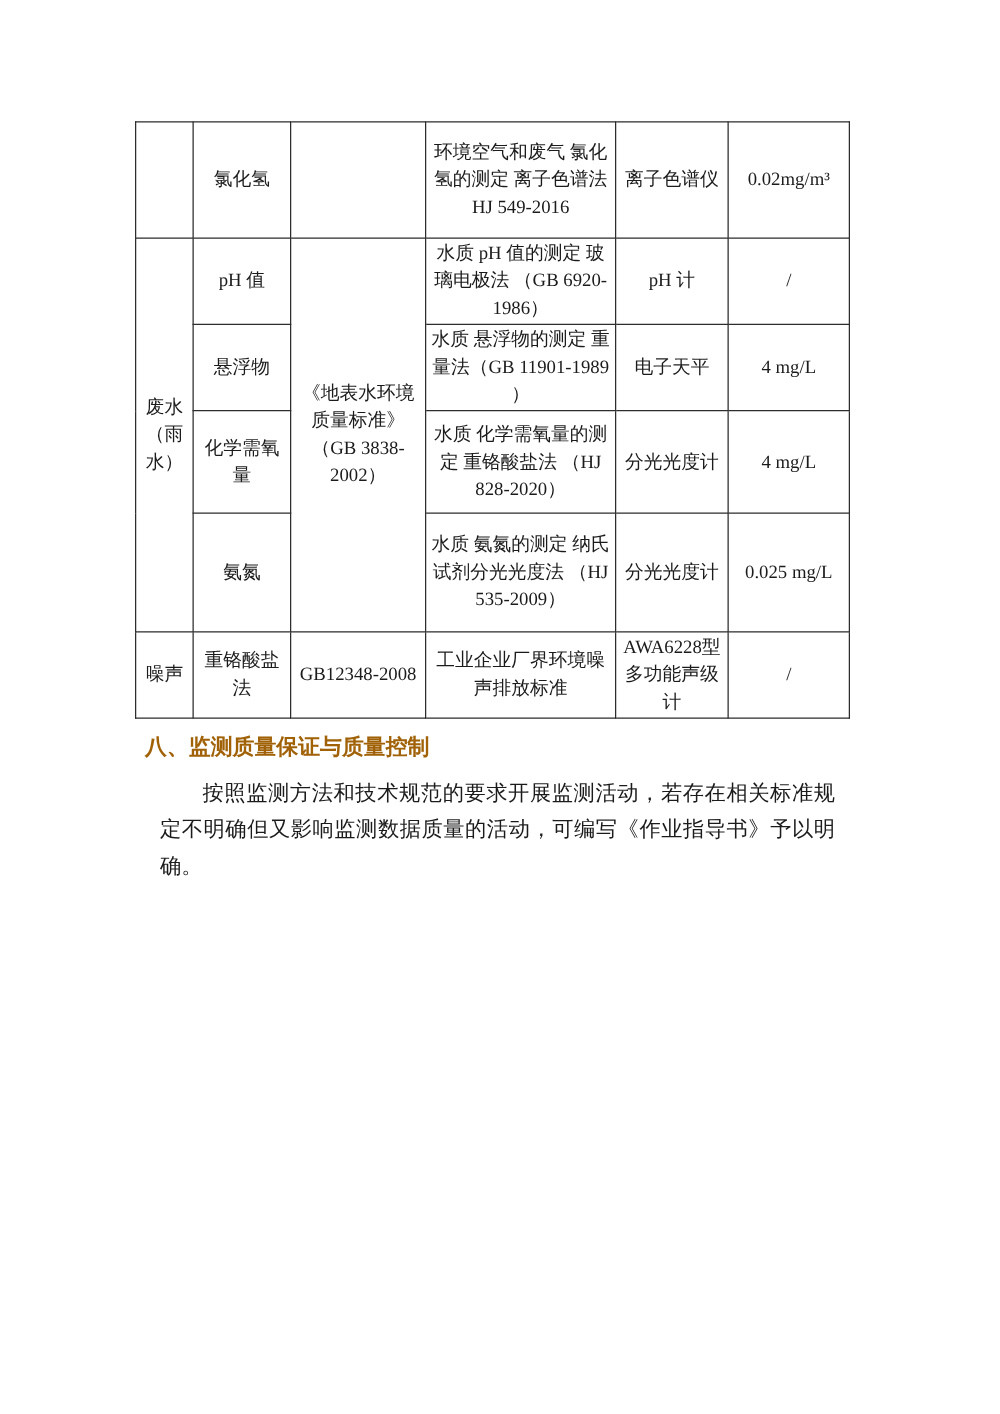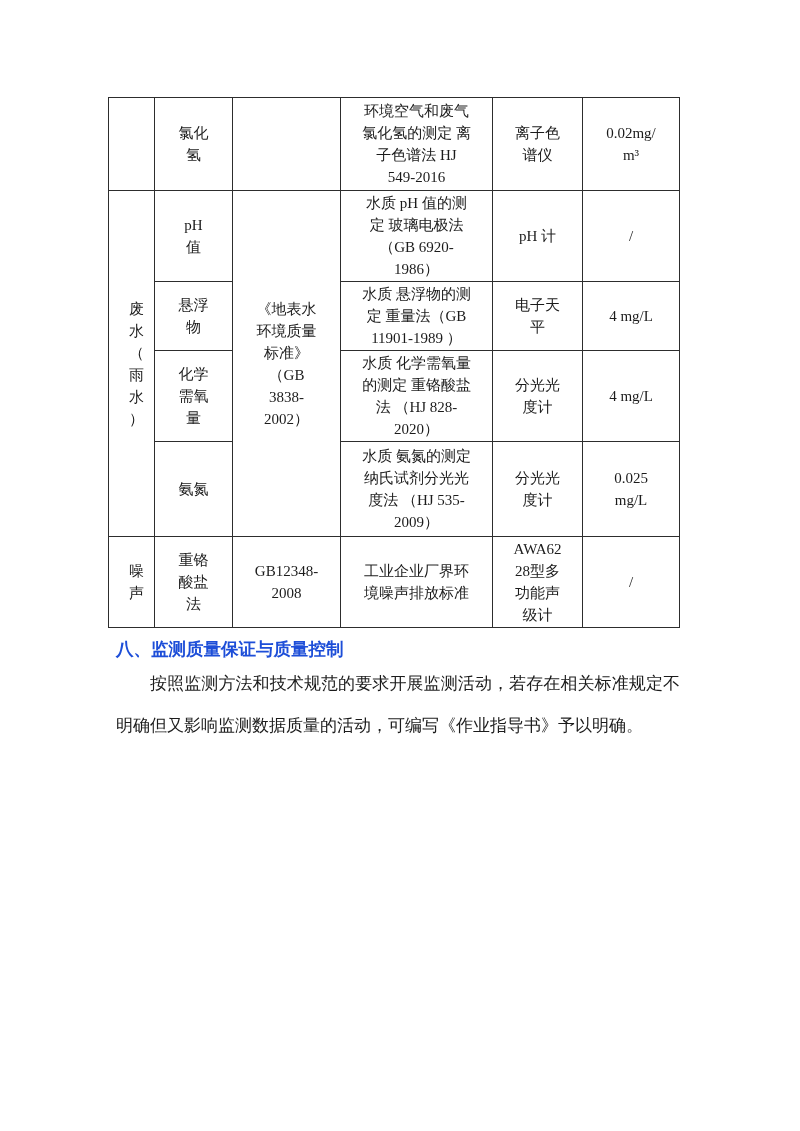--- a/index.html
+++ b/index.html
@@ -22,44 +22,44 @@
   table.monitor {
     border-collapse: collapse;
     table-layout: fixed;
     width: 571px;
     font-size: 15px;
   }
   table.monitor td {
     border: 1px solid #2d2d2d;
     text-align: center;
     vertical-align: middle;
-    padding: 1px 20px;
+    padding: 1px 2px;
     line-height: 22px;
     word-break: break-word;
     overflow: hidden;
   }
   tr.r1 { height: 93px; }
   tr.r2 { height: 68px; }
   tr.r3 { height: 62px; }
   tr.r4 { height: 82px; }
   tr.r5 { height: 95px; }
   tr.r6 { height: 62px; }
   .text-block { padding-left: 8px; width: 564px; }
   .section-heading {
     margin: 11px 0 2px 0;
-    font-family: Liberation Mono, monospace;
+    font-family: Liberation Sans, sans-serif;
     font-weight: 700;
     font-size: 17.5px;
     line-height: 22px;
-    color: #1d4ed8;
+    color: #a16207;
   }
   .para {
-    margin: 0;
+    margin: 12px;
     font-size: 17px;
-    line-height: 42px;
+    line-height: 29px;
     text-align: justify;
     text-indent: 2em;
   }
 </style>
 </head>
 <body>
 
 <div class="page">
   <div class="content">
 

